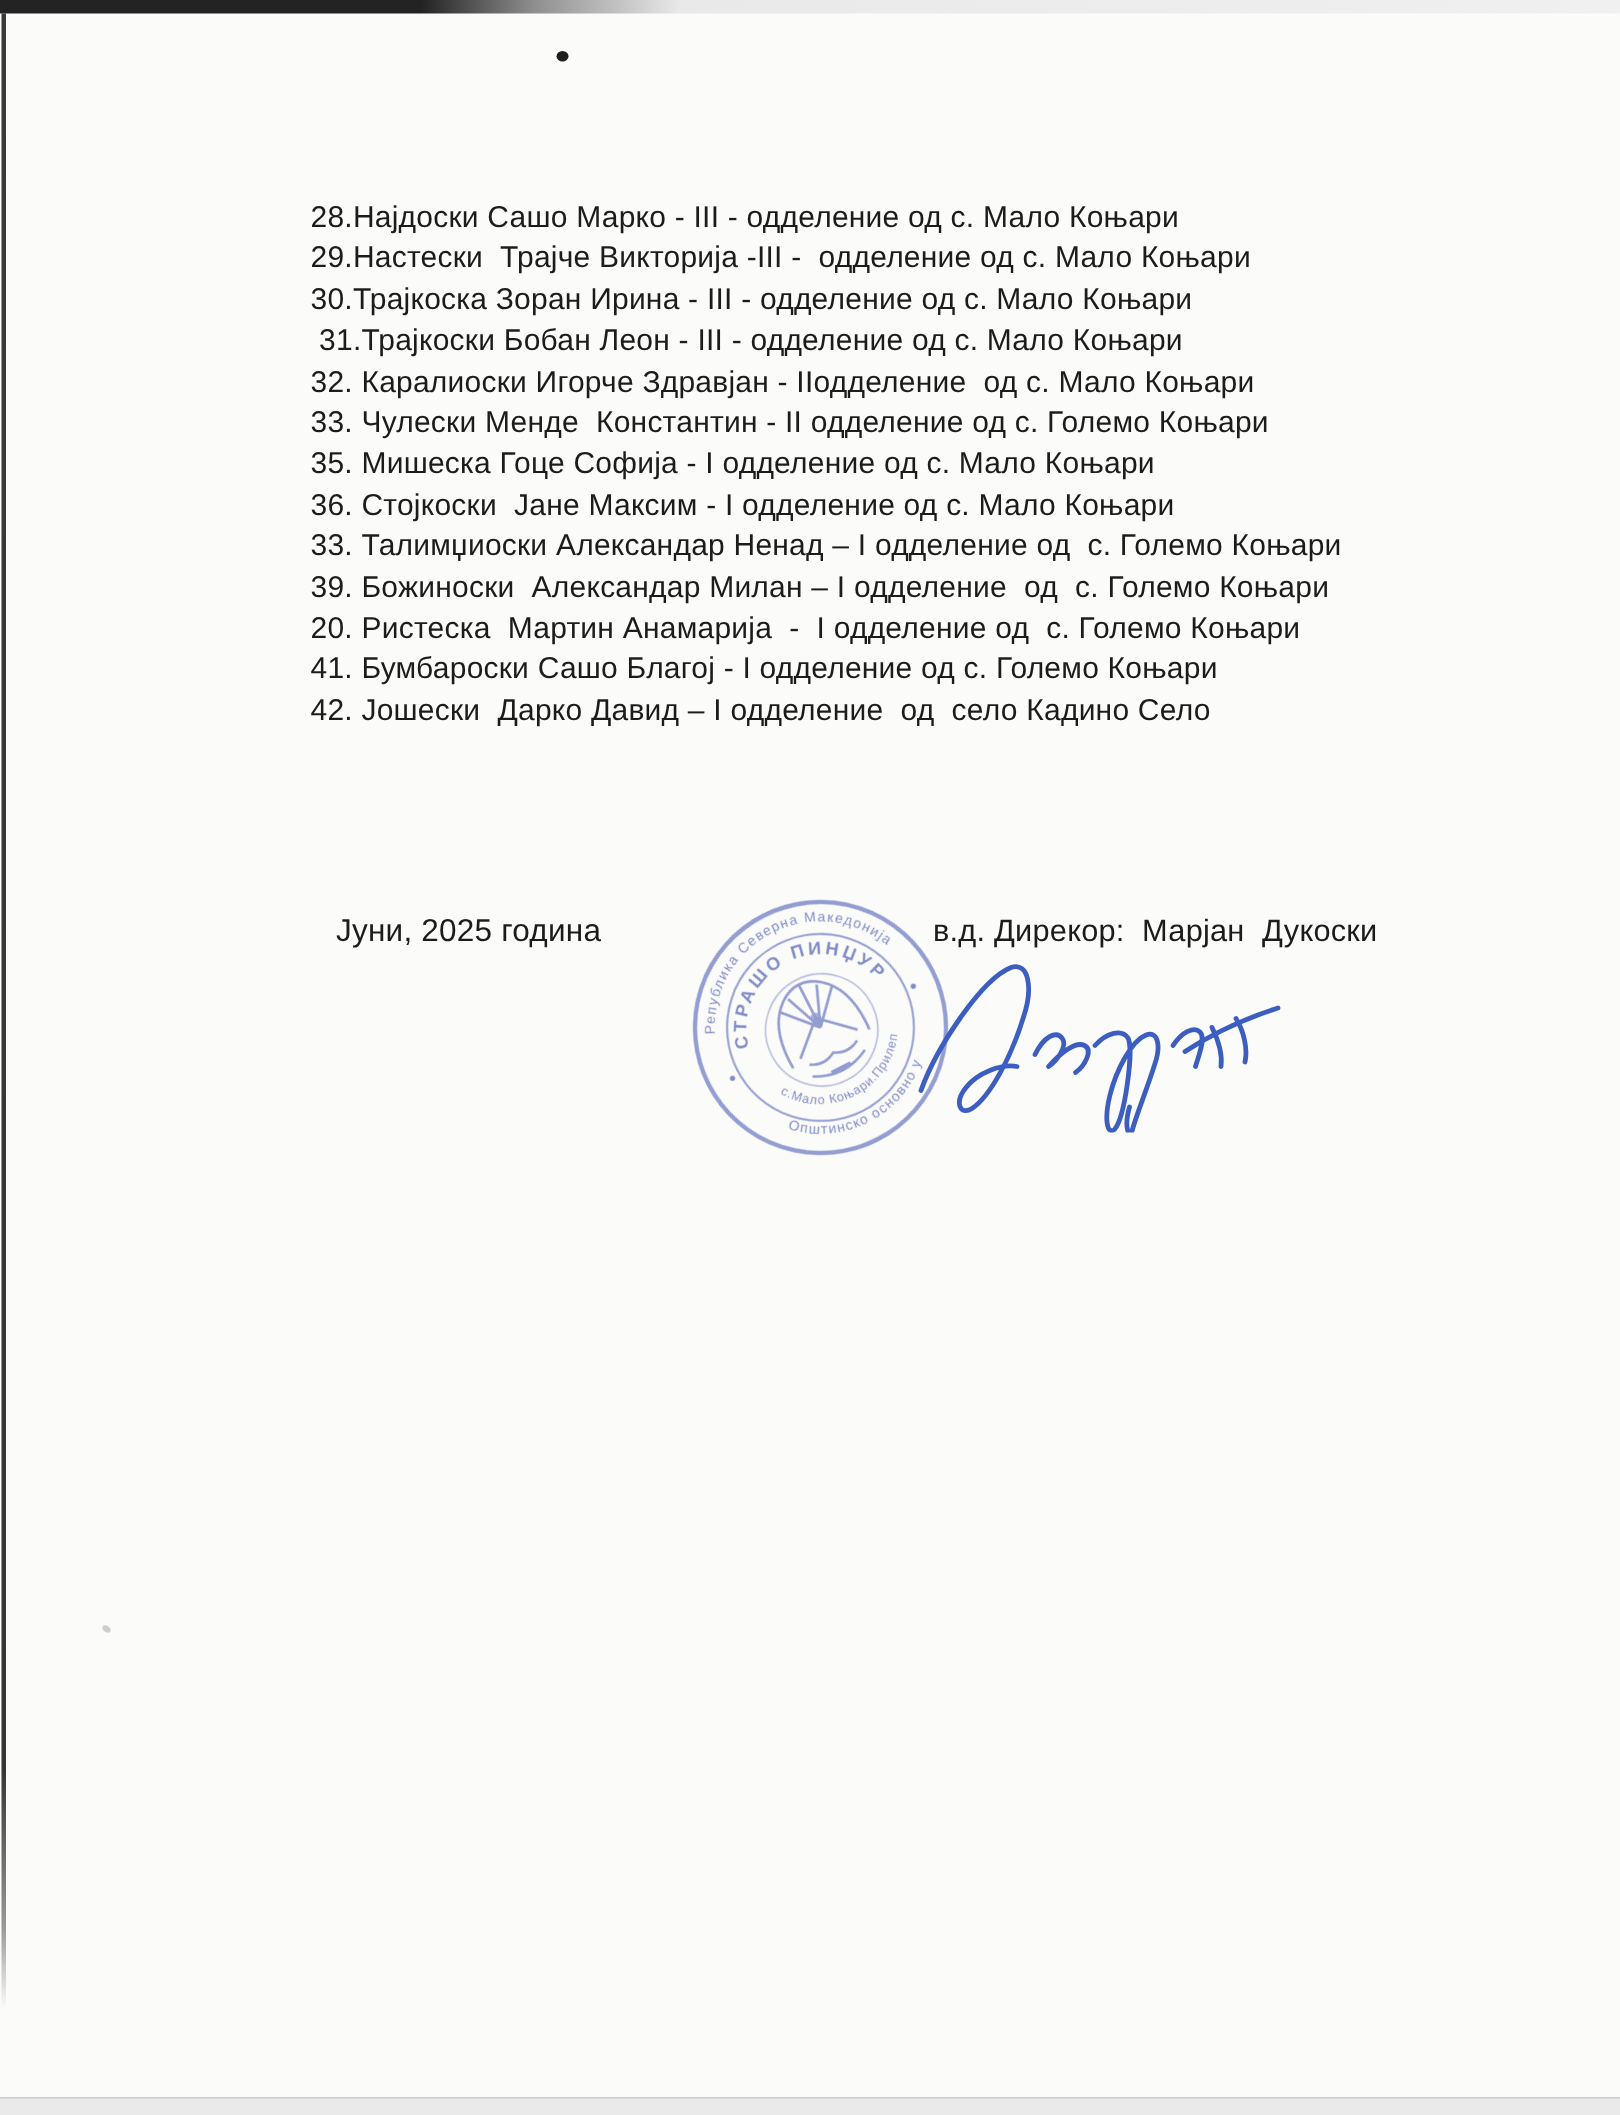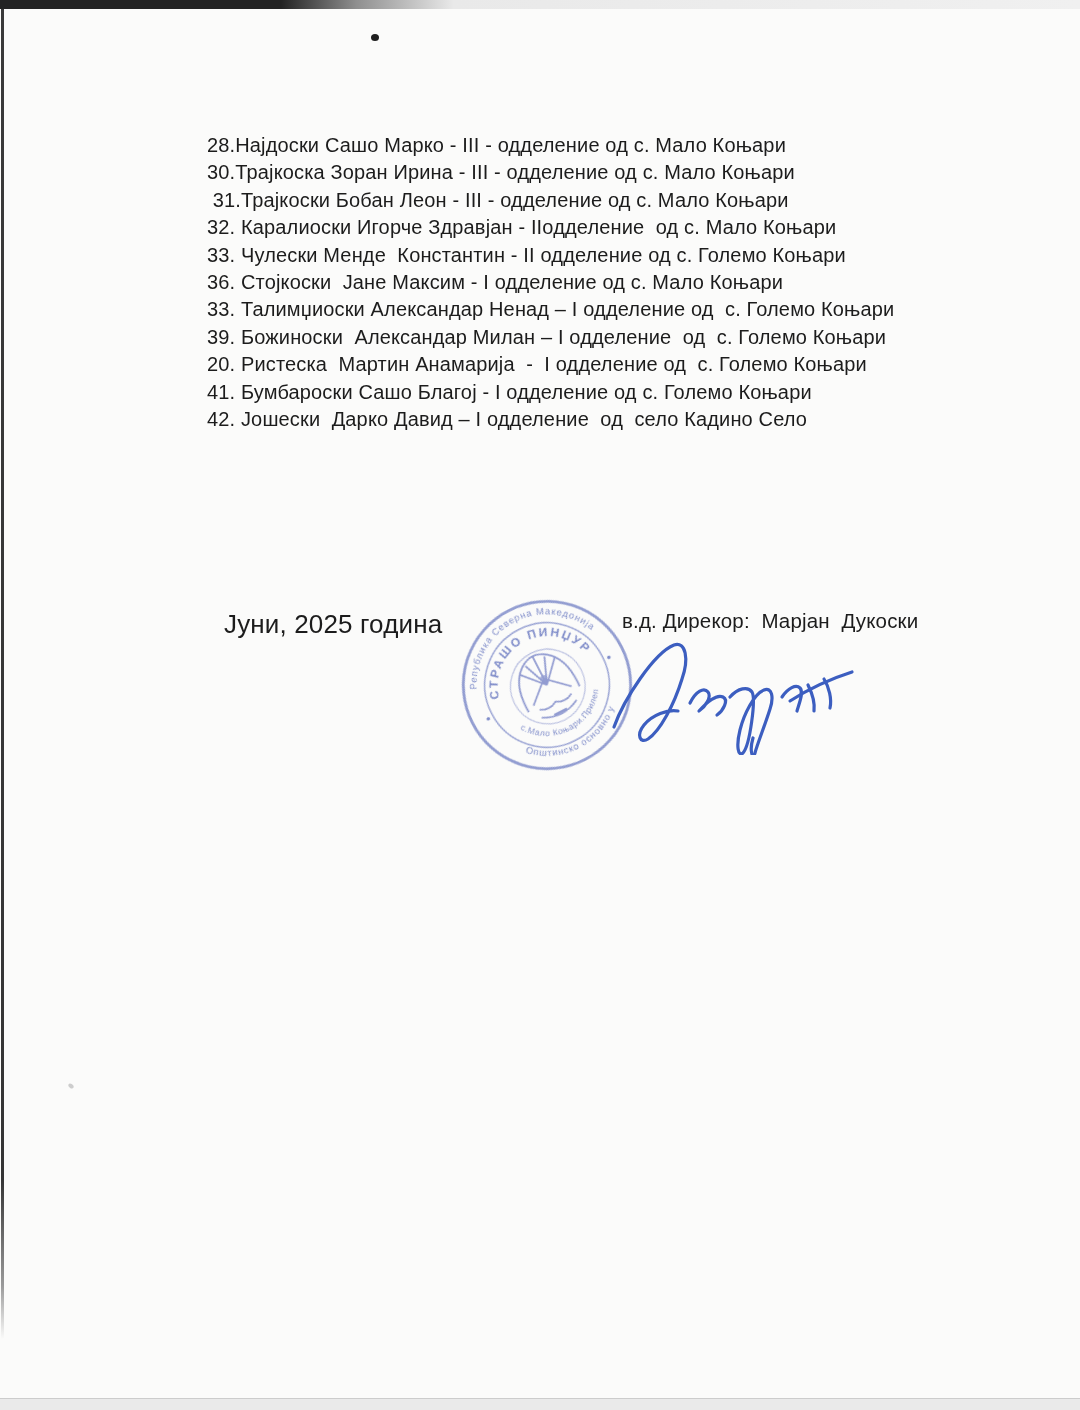--- a/index.html
+++ b/index.html
@@ -35,21 +35,21 @@
   .pupil-list{
     position:absolute;left:207px;top:132px;
     margin:0;padding:0;list-style:none;
   }
   .pupil-list li{
     font-size:20px;line-height:27.4px;color:#1c1c1c;
     white-space:pre;letter-spacing:.15px;
   }
   .date-line{
     position:absolute;left:224px;top:609px;
-    font-size:26px;color:#1c1c1c;white-space:pre;letter-spacing:.15px;
+    font-size:21px;color:#1c1c1c;white-space:pre;letter-spacing:.15px;
   }
   .director-line{
     position:absolute;left:577px;top:609px;
     font-size:20.5px;color:#1c1c1c;white-space:pre;letter-spacing:.15px;
     z-index:3;
     margin-left:45px;
   }
   
   .stamp{
     position:absolute;left:458px;top:596px;width:178px;height:178px;
@@ -70,24 +70,26 @@
 <div class="page">
 
   <div class="scan-top-band"></div>
   <div class="scan-left-line"></div>
   <div class="scan-bottom-band"></div>
   <div class="speck-dot"></div>
   <div class="speck-faint"></div>
 
   <ol class="pupil-list">
     <li>28.Најдоски Сашо Марко - III - одделение од с. Мало Коњари</li>
+    <li>29.Настески  Трајче Викторија -III -  одделение од с. Мало Коњари</li>
     <li>30.Трајкоска Зоран Ирина - III - одделение од с. Мало Коњари</li>
     <li> 31.Трајкоски Бобан Леон - III - одделение од с. Мало Коњари</li>
     <li>32. Каралиоски Игорче Здравјан - IIодделение  од с. Мало Коњари</li>
     <li>33. Чулески Менде  Константин - II одделение од с. Големо Коњари</li>
+    <li>35. Мишеска Гоце Софија - I одделение од с. Мало Коњари</li>
     <li>36. Стојкоски  Јане Максим - I одделение од с. Мало Коњари</li>
     <li>33. Талимџиоски Александар Ненад – I одделение од  с. Големо Коњари</li>
     <li>39. Божиноски  Александар Милан – I одделение  од  с. Големо Коњари</li>
     <li>20. Ристеска  Мартин Анамарија  -  I одделение од  с. Големо Коњари</li>
     <li>41. Бумбароски Сашо Благој - I одделение од с. Големо Коњари</li>
     <li>42. Јошески  Дарко Давид – I одделение  од  село Кадино Село</li>
   </ol>
 
   <div class="date-line">Јуни, 2025 година</div>
 

